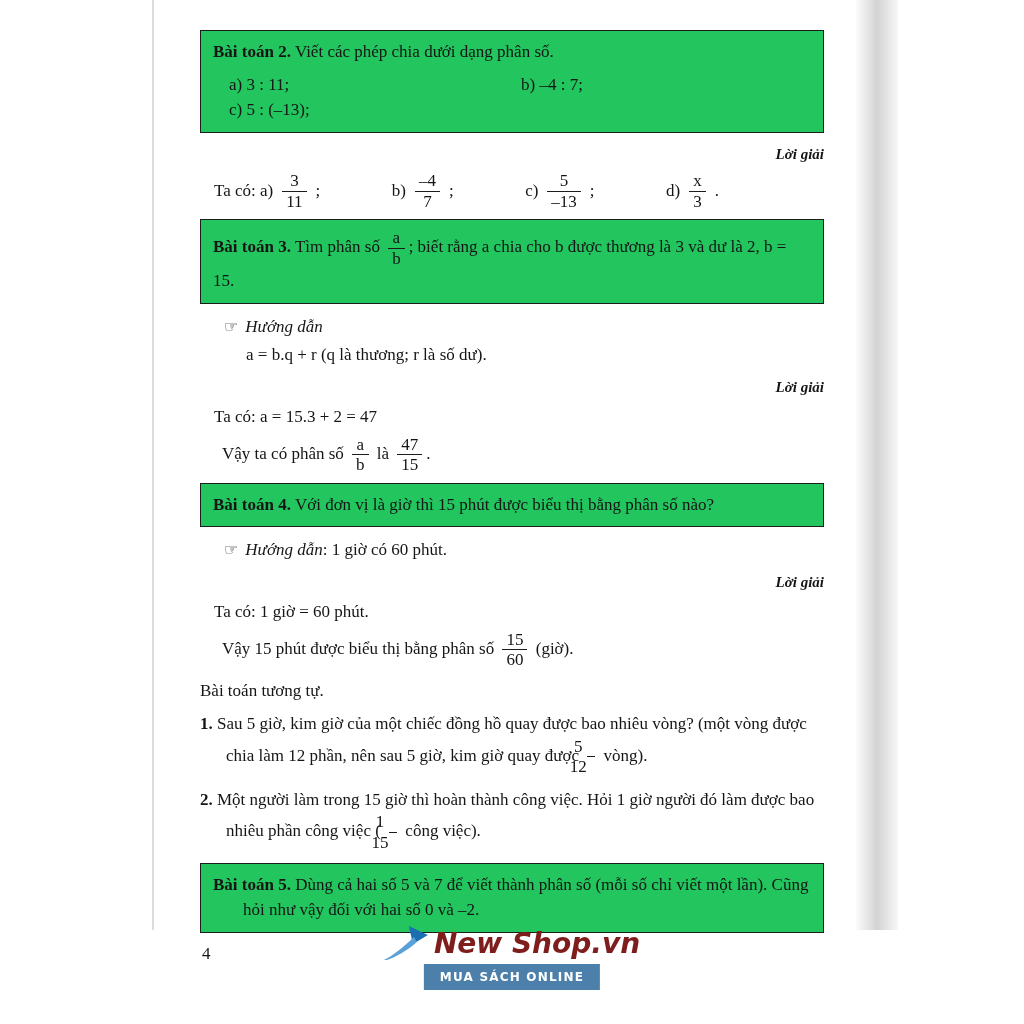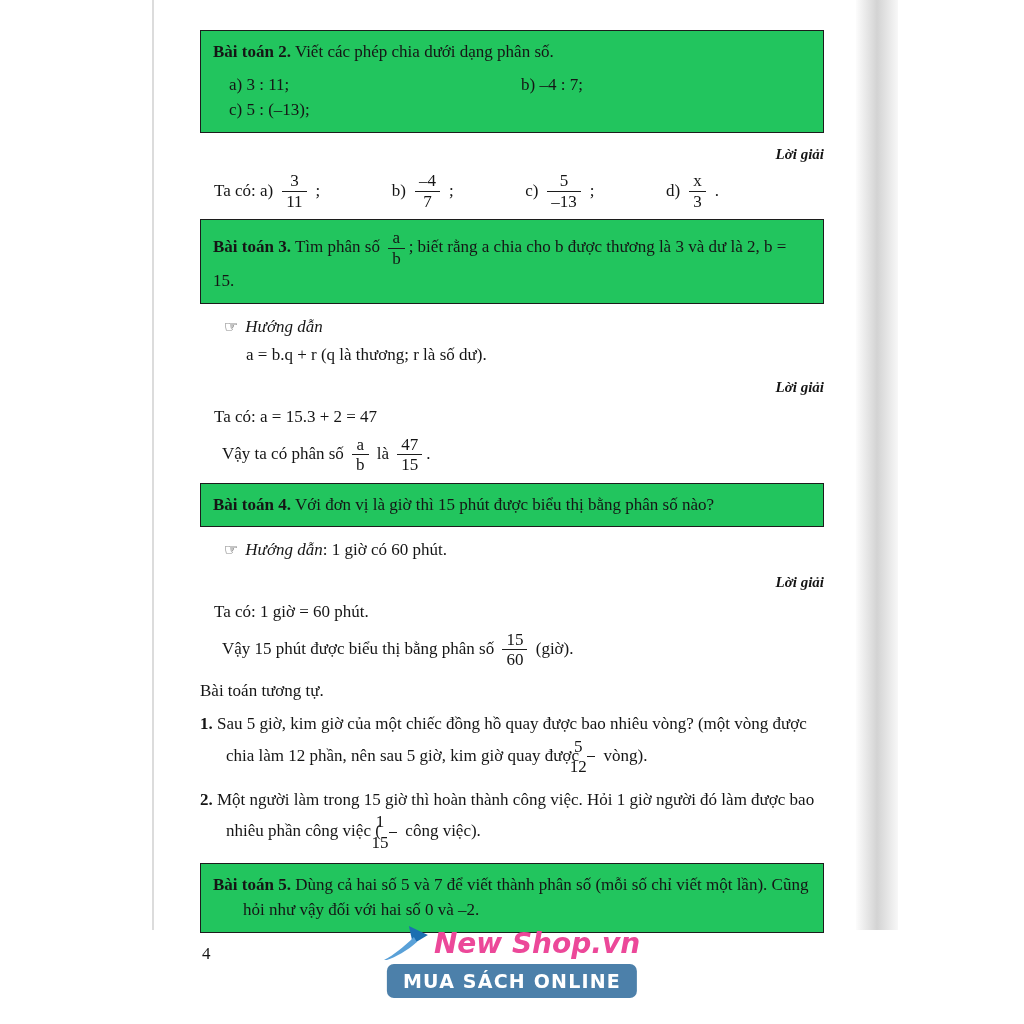--- a/index.html
+++ b/index.html
@@ -29,23 +29,23 @@
   .text-line{margin:5px 0 5px 14px;}
   .vay-line{margin:4px 0 8px 22px;}
   .similar-heading{font-weight:normal;margin:8px 0 8px 0;}
   .sim-item{padding-left:26px;text-indent:-26px;margin:0 0 10px 0;}
   .sim-item b{font-weight:bold;}
   p{margin:0;}
   .footer{position:absolute;left:0;top:922px;width:1024px;height:102px;}
   .page-num{position:absolute;left:202px;top:22px;font-size:17px;}
   .shop{position:absolute;left:512px;transform:translateX(-50%);top:4px;display:flex;flex-direction:column;align-items:center;}
   .logo-row{display:flex;align-items:center;gap:6px;}
-  .logo-text{font-family:"DejaVu Sans",sans-serif;font-style:italic;font-weight:bold;font-size:28px;color:#ec4899;}
+  .logo-text{font-family:"DejaVu Sans",sans-serif;font-style:italic;font-weight:bold;font-size:28px;color:#7f1d1d;}
   .banner{margin-top:4px;background:#4c80aa;color:#ffffff;font-family:"DejaVu Sans",sans-serif;
-    font-weight:bold;font-size:19px;letter-spacing:1.2px;padding:6px 16px;border-radius:7px;}
+    font-weight:bold;font-size:12px;letter-spacing:1.2px;padding:6px 16px;}
 </style>
 </head>
 <body>
 
 <div class="edge-line"></div>
 <div class="shadow-band"></div>
 
 <div class="content">
 
   <div class="pbox">

